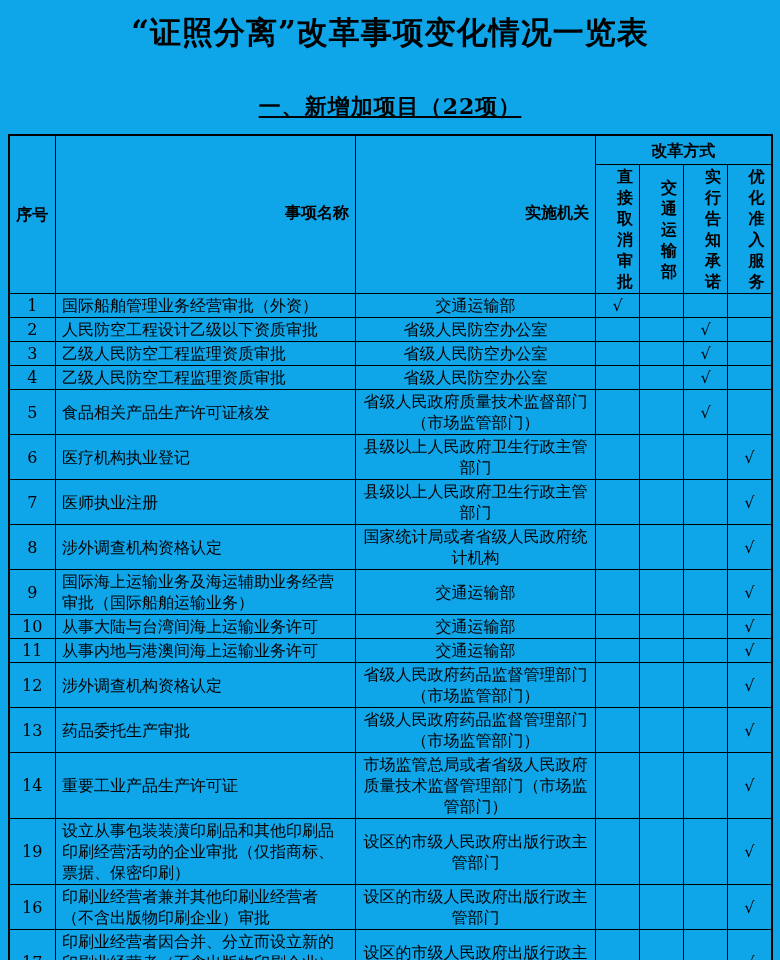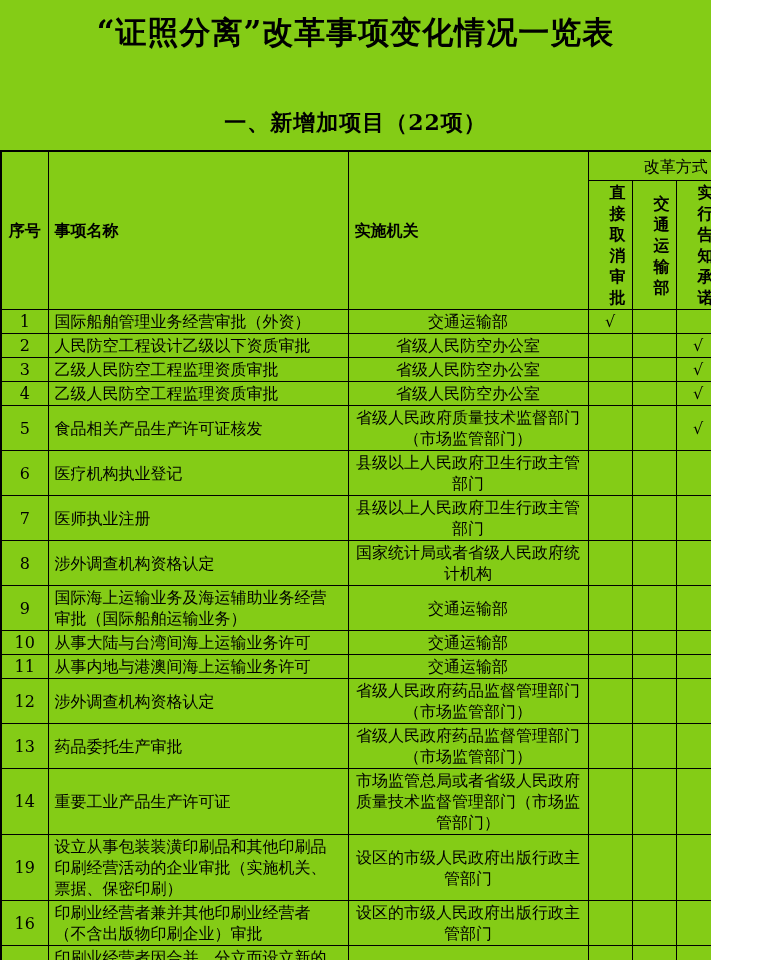--- a/index.html
+++ b/index.html
@@ -4,40 +4,41 @@
 <style>
   html, body {
     margin: 0;
     padding: 0;
     background: #ffffff;
     width: 780px;
     font-family: "DejaVu Serif", "Liberation Serif", serif;
     color: #000;
   }
   .page {
-    width: 711px;
+    width: 780px;
     height: 960px;
     overflow: hidden;
     position: relative;
-    background: #84cc16;
+    background: #0ea5e9;
   }
   .doc-title {
     padding-top: 12px;
     text-align: center;
     font-size: 31px;
     font-weight: bold;
     letter-spacing: 1px;
     line-height: 1.3;
   }
   .section-title {
-    margin-top: 56px;
+    margin-top: 40px;
     text-align: center;
     font-size: 22px;
     font-weight: bold;
     letter-spacing: 1px;
+    text-decoration: underline;
   }
   table.main {
     margin: 12px auto 0;
     width: 764px;
     border-collapse: collapse;
     table-layout: fixed;
     font-size: 16px;
     border: 2px solid #000;
   }
   table.main th, table.main td {
@@ -51,26 +52,27 @@
   col.col-item   { width: 300px; }
   col.col-agency { width: 240px; }
   col.col-m      { width: 44px; }
   th.h-index {
     text-align: center;
     word-break: break-all;
     padding: 1px 14px;
     font-weight: bold;
   }
   th.h-item, th.h-agency {
-    text-align: left;
-    font-weight: bold;
+    text-align: right;
+    font-weight: bold;
+    font-family: Liberation Mono, monospace;
   }
   th.h-group {
     text-align: center;
-    font-weight: normal;
+    font-weight: bold;
     height: 26px;
     padding: 0 2px;
   }
   th.h-method {
     text-align: right;
     font-weight: bold;
     word-break: break-all;
     padding: 2px 4px;
     line-height: 26px;
     height: 82px;
@@ -235,21 +237,21 @@
           <td class="c-index">14</td>
           <td class="c-item">重要工业产品生产许可证</td>
           <td class="c-agency">市场监管总局或者省级人民政府质量技术监督管理部门（市场监管部门）</td>
           <td class="c-check"></td>
           <td class="c-check"></td>
           <td class="c-check"></td>
           <td class="c-check">√</td>
         </tr>
         <tr>
           <td class="c-index">19</td>
-          <td class="c-item">设立从事包装装潢印刷品和其他印刷品印刷经营活动的企业审批（实施机关、票据、保密印刷）</td>
+          <td class="c-item">设立从事包装装潢印刷品和其他印刷品印刷经营活动的企业审批（仅指商标、票据、保密印刷）</td>
           <td class="c-agency">设区的市级人民政府出版行政主管部门</td>
           <td class="c-check"></td>
           <td class="c-check"></td>
           <td class="c-check"></td>
           <td class="c-check">√</td>
         </tr>
         <tr>
           <td class="c-index">16</td>
           <td class="c-item">印刷业经营者兼并其他印刷业经营者（不含出版物印刷企业）审批</td>
           <td class="c-agency">设区的市级人民政府出版行政主管部门</td>

